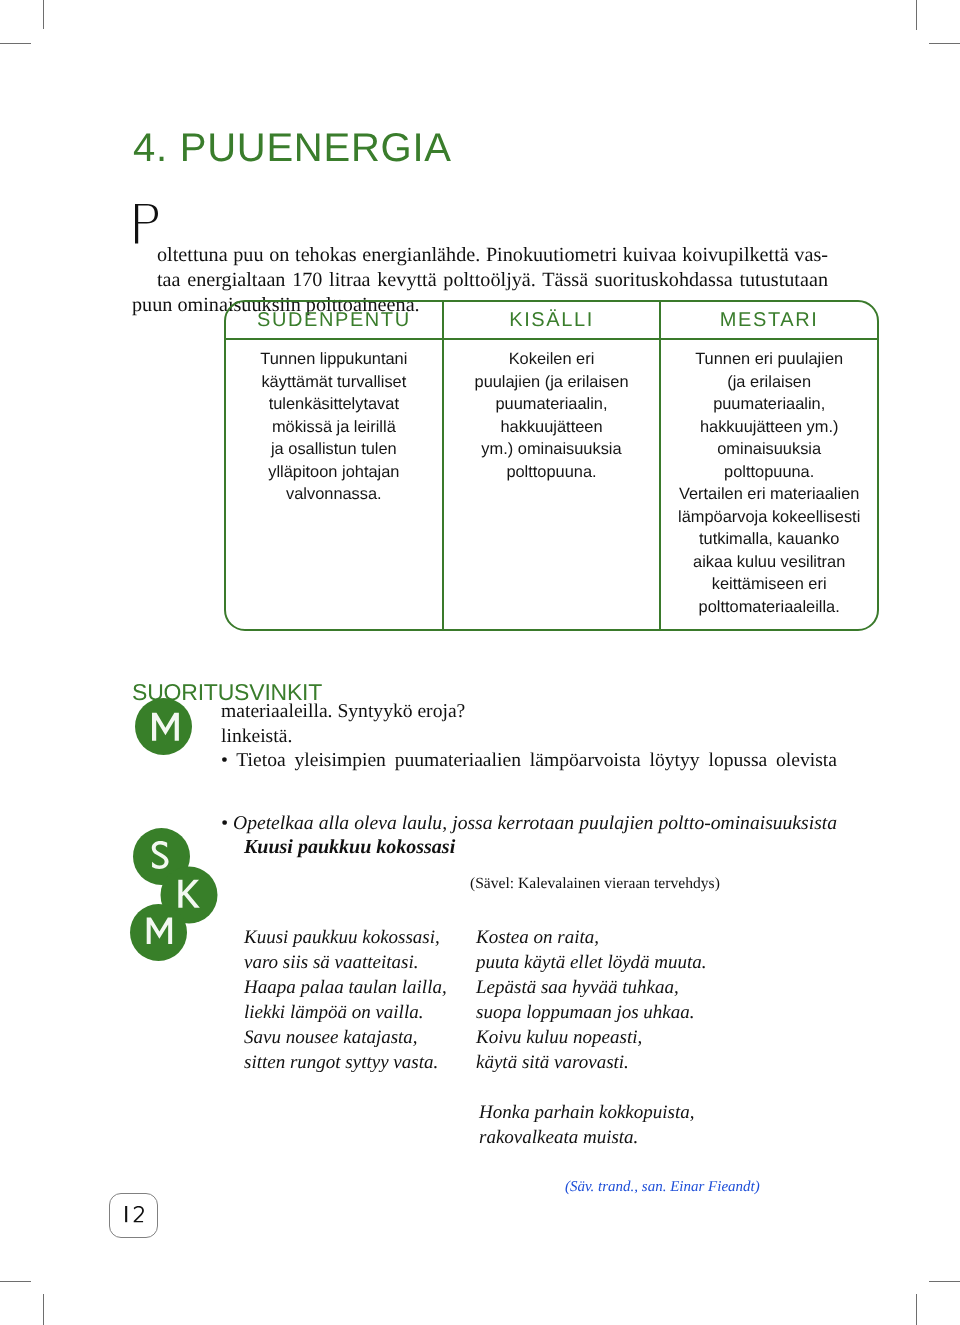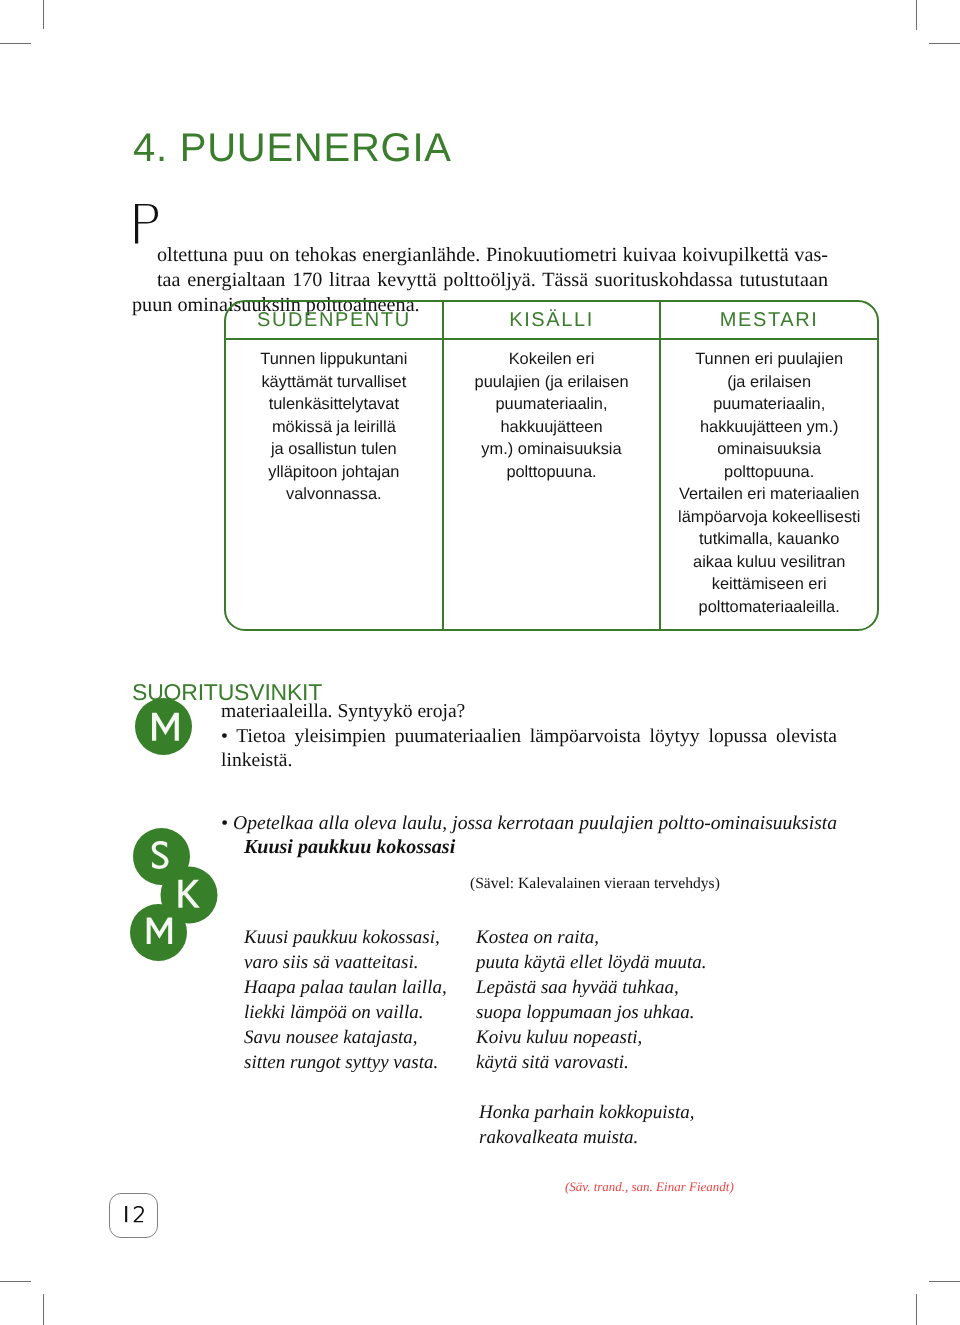--- a/index.html
+++ b/index.html
@@ -46,21 +46,21 @@
   .tline.j{white-space:normal;text-align:justify;text-align-last:justify;}
 
   
   #song-title{position:absolute;left:244px;top:835px;font-size:20px;font-weight:bold;font-style:italic;
               color:#111;white-space:nowrap;line-height:24px;}
   #song-sub{position:absolute;left:470px;top:875px;font-size:15.6px;color:#111;white-space:nowrap;line-height:18px;}
   .verse{position:absolute;font-style:italic;font-size:19px;line-height:25px;color:#111;white-space:pre-line;}
   #verse-left{left:244px;top:924.5px;}
   #verse-right{left:476px;top:924.5px;}
   #verse-last{left:479px;top:1100px;}
-  #credit{position:absolute;left:565px;top:1175px;font-style:italic;font-size:13px;color:#ef4444;
+  #credit{position:absolute;left:565px;top:1175px;font-style:italic;font-size:15px;color:#1d4ed8;
           white-space:nowrap;line-height:24px;}
 
   
   #pageno{position:absolute;left:109px;top:1193px;width:49px;height:45px;
           border:1.2px solid #808080;border-radius:12px;display:flex;align-items:center;
           justify-content:center;box-sizing:border-box;}
 </style>
 </head>
 <body>
 
@@ -130,22 +130,22 @@
 
   <svg id="badge-m" width="60" height="60" viewBox="0 0 60 60" style="position:absolute;left:135px;top:698px;">
     <circle cx="28.5" cy="28.5" r="28.5" fill="#387f29"></circle>
     <g fill="#f3f8f1" transform="translate(17,14.8) scale(0.28)">
       <path d="M0 0 h16 l32 53 l32 -53 h16 v100 h-15 v-74 l-33 54 l-33 -54 v74 h-15 z"></path>
     </g>
   </svg>
 
   <div id="tipblock1" class="tipblock">
     <div class="tline">materiaaleilla. Syntyykö eroja?</div>
+    <div class="tline">linkeistä.</div>
     <div class="tline j">• Tietoa yleisimpien puumateriaalien lämpöarvoista löytyy lopussa olevista</div>
-    <div class="tline">linkeistä.</div>
   </div>
 
   <svg id="badge-skm" width="92" height="140" viewBox="0 0 92 140" style="position:absolute;left:129px;top:826px;">
     <circle cx="32.5" cy="30.5" r="28.5" fill="#387f29"></circle>
     <circle cx="60" cy="69" r="28.5" fill="#387f29"></circle>
     <circle cx="29.5" cy="106.5" r="28.5" fill="#387f29"></circle>
     <g fill="#f3f8f1" transform="translate(22.2,15) scale(0.28)">
       <path d="M 57 6.2 L 57 23 C 49 15.9 41 12.4 32 12.4 C 22 12.4 16 17.7 16 24.8 C 16 30.1 19 33.6 28 38.9 L 41 46 C 55 54 62 61.9 62 73.5 C 62 89.4 48 100 29 100 C 19 100 10 97.3 3 92.9 L 3 74.3 C 11 82.3 20 87.6 30 87.6 C 41 87.6 48 82.3 48 74.3 C 48 68.1 44 63.7 33 57.5 L 21 50.4 C 8 43.4 2 35.4 2 24.8 C 2 9.7 15 0 33 0 C 42 0 50 1.8 57 6.2 Z"></path>
     </g>
     <g fill="#f3f8f1" transform="translate(49.3,53.7) scale(0.28)">

